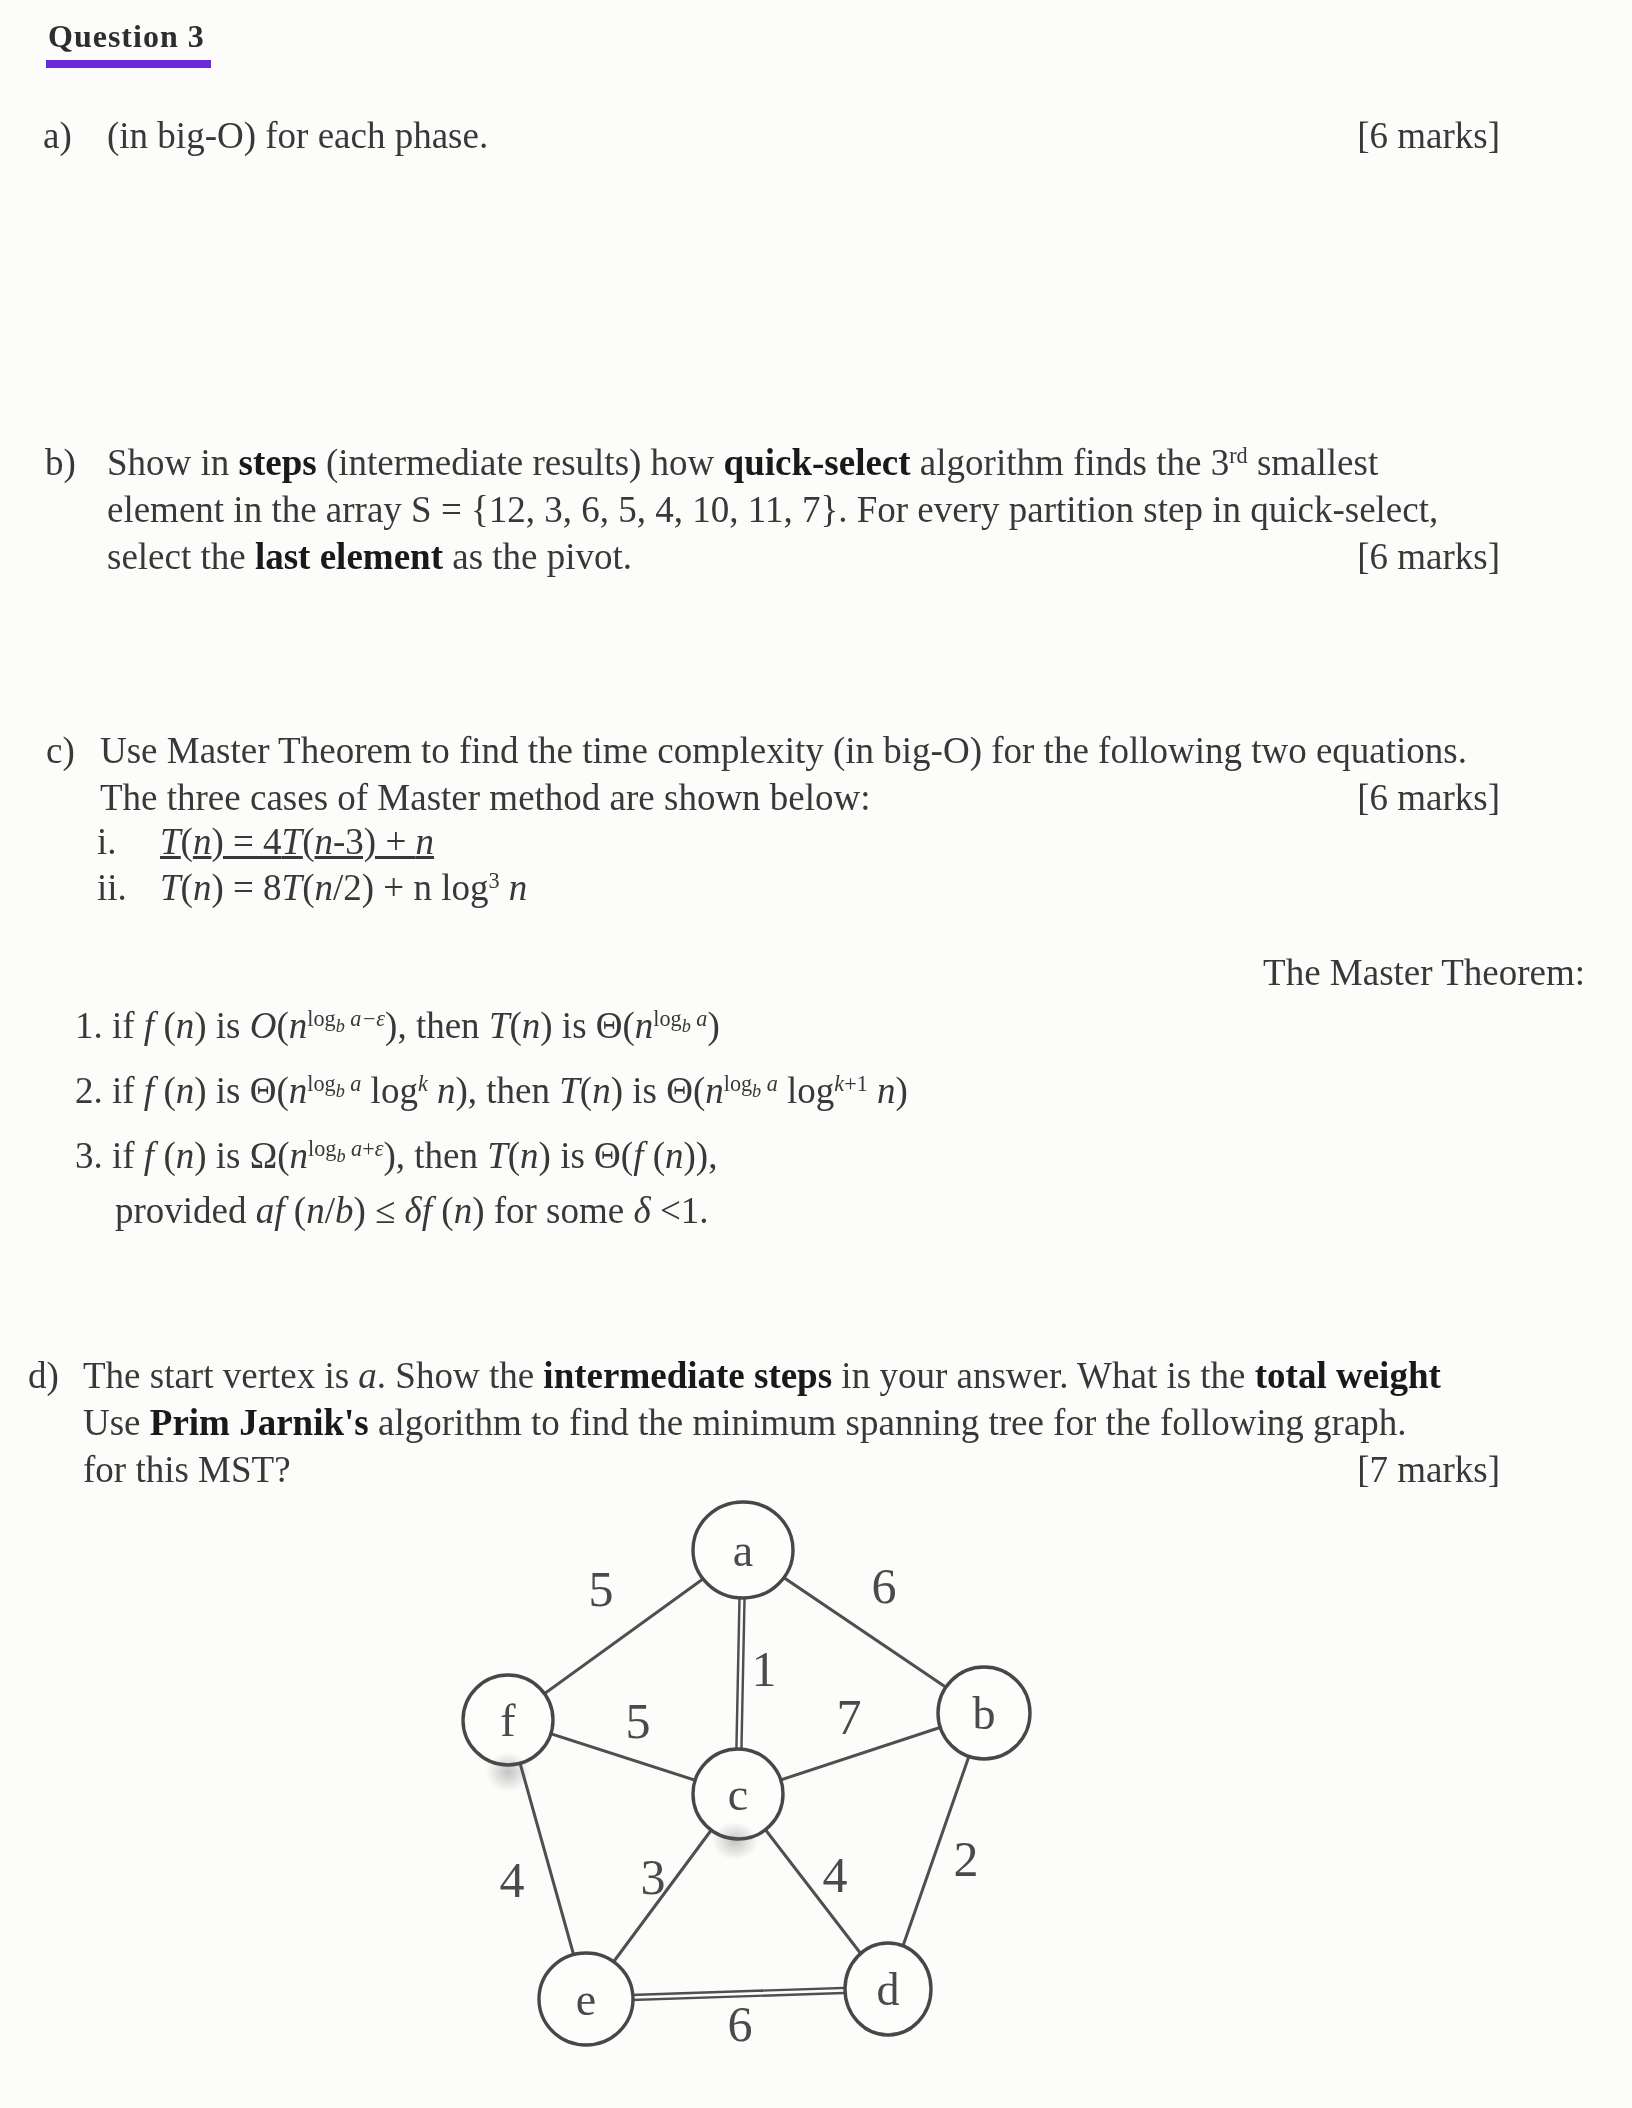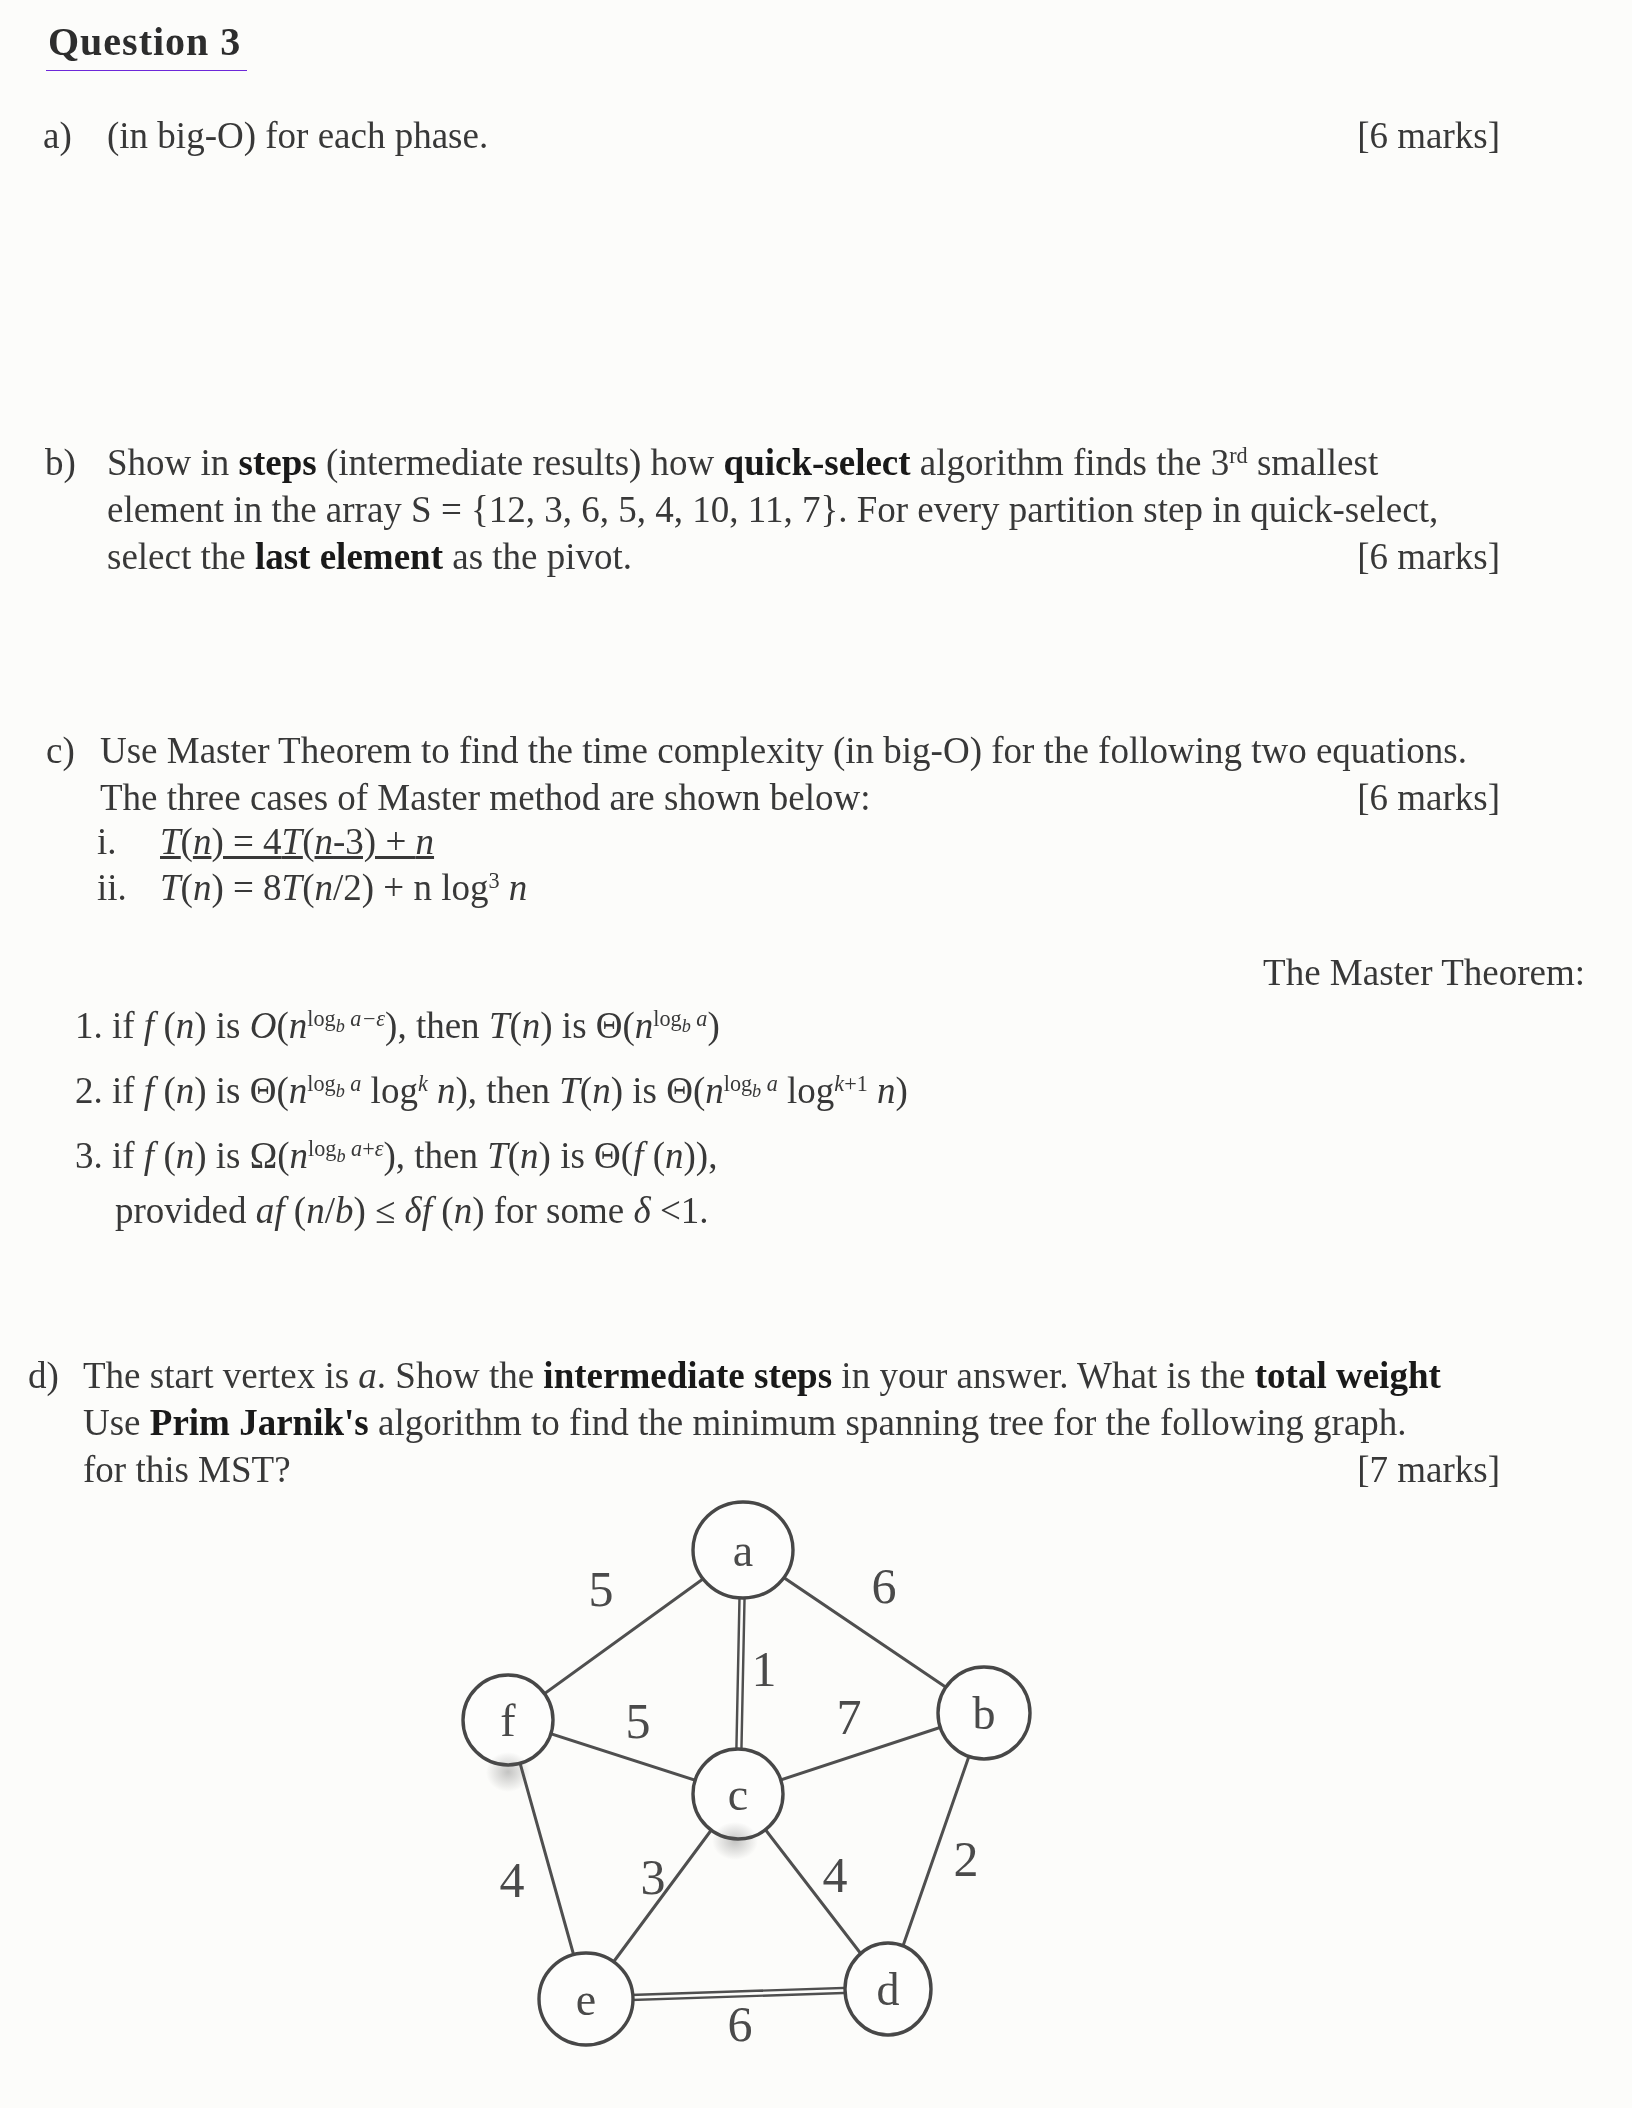--- a/index.html
+++ b/index.html
@@ -5,22 +5,22 @@
   html,body{margin:0;padding:0;}
   body{
     width:1632px;height:2108px;position:relative;overflow:hidden;
     background:#fcfcfa;
     font-family:"Liberation Serif","DejaVu Serif",serif;
     color:#383838;
   }
   #page{position:absolute;inset:0;}
   .heading{
     position:absolute;left:46px;top:18px;display:inline-block;
-    font-size:40px;font-weight:bold;color:#2d2d2d;letter-spacing:1px;
-    border-bottom:1px solid #6d28d9;padding:0 6px 5px 2px;
+    font-size:32px;font-weight:bold;color:#2d2d2d;letter-spacing:1px;
+    border-bottom:8px solid #6d28d9;padding:0 6px 5px 2px;
   }
   .part{position:absolute;left:0;right:47px;font-size:37px;}
   #part-a{top:112px;} #part-b{top:439px;} #part-c{top:727px;} #part-d{top:1352px;}
   .part-label{position:absolute;top:0;line-height:47px;}
   #part-a .part-label{left:43px;} #part-b .part-label{left:45px;}
   #part-c .part-label{left:46px;} #part-d .part-label{left:28px;}
   .text-line{position:relative;height:47px;line-height:47px;white-space:nowrap;}
   #part-a .text-line,#part-b .text-line{margin-left:107px;}
   #part-c .text-line{margin-left:100px;}
   #part-d .text-line{margin-left:83px;}

